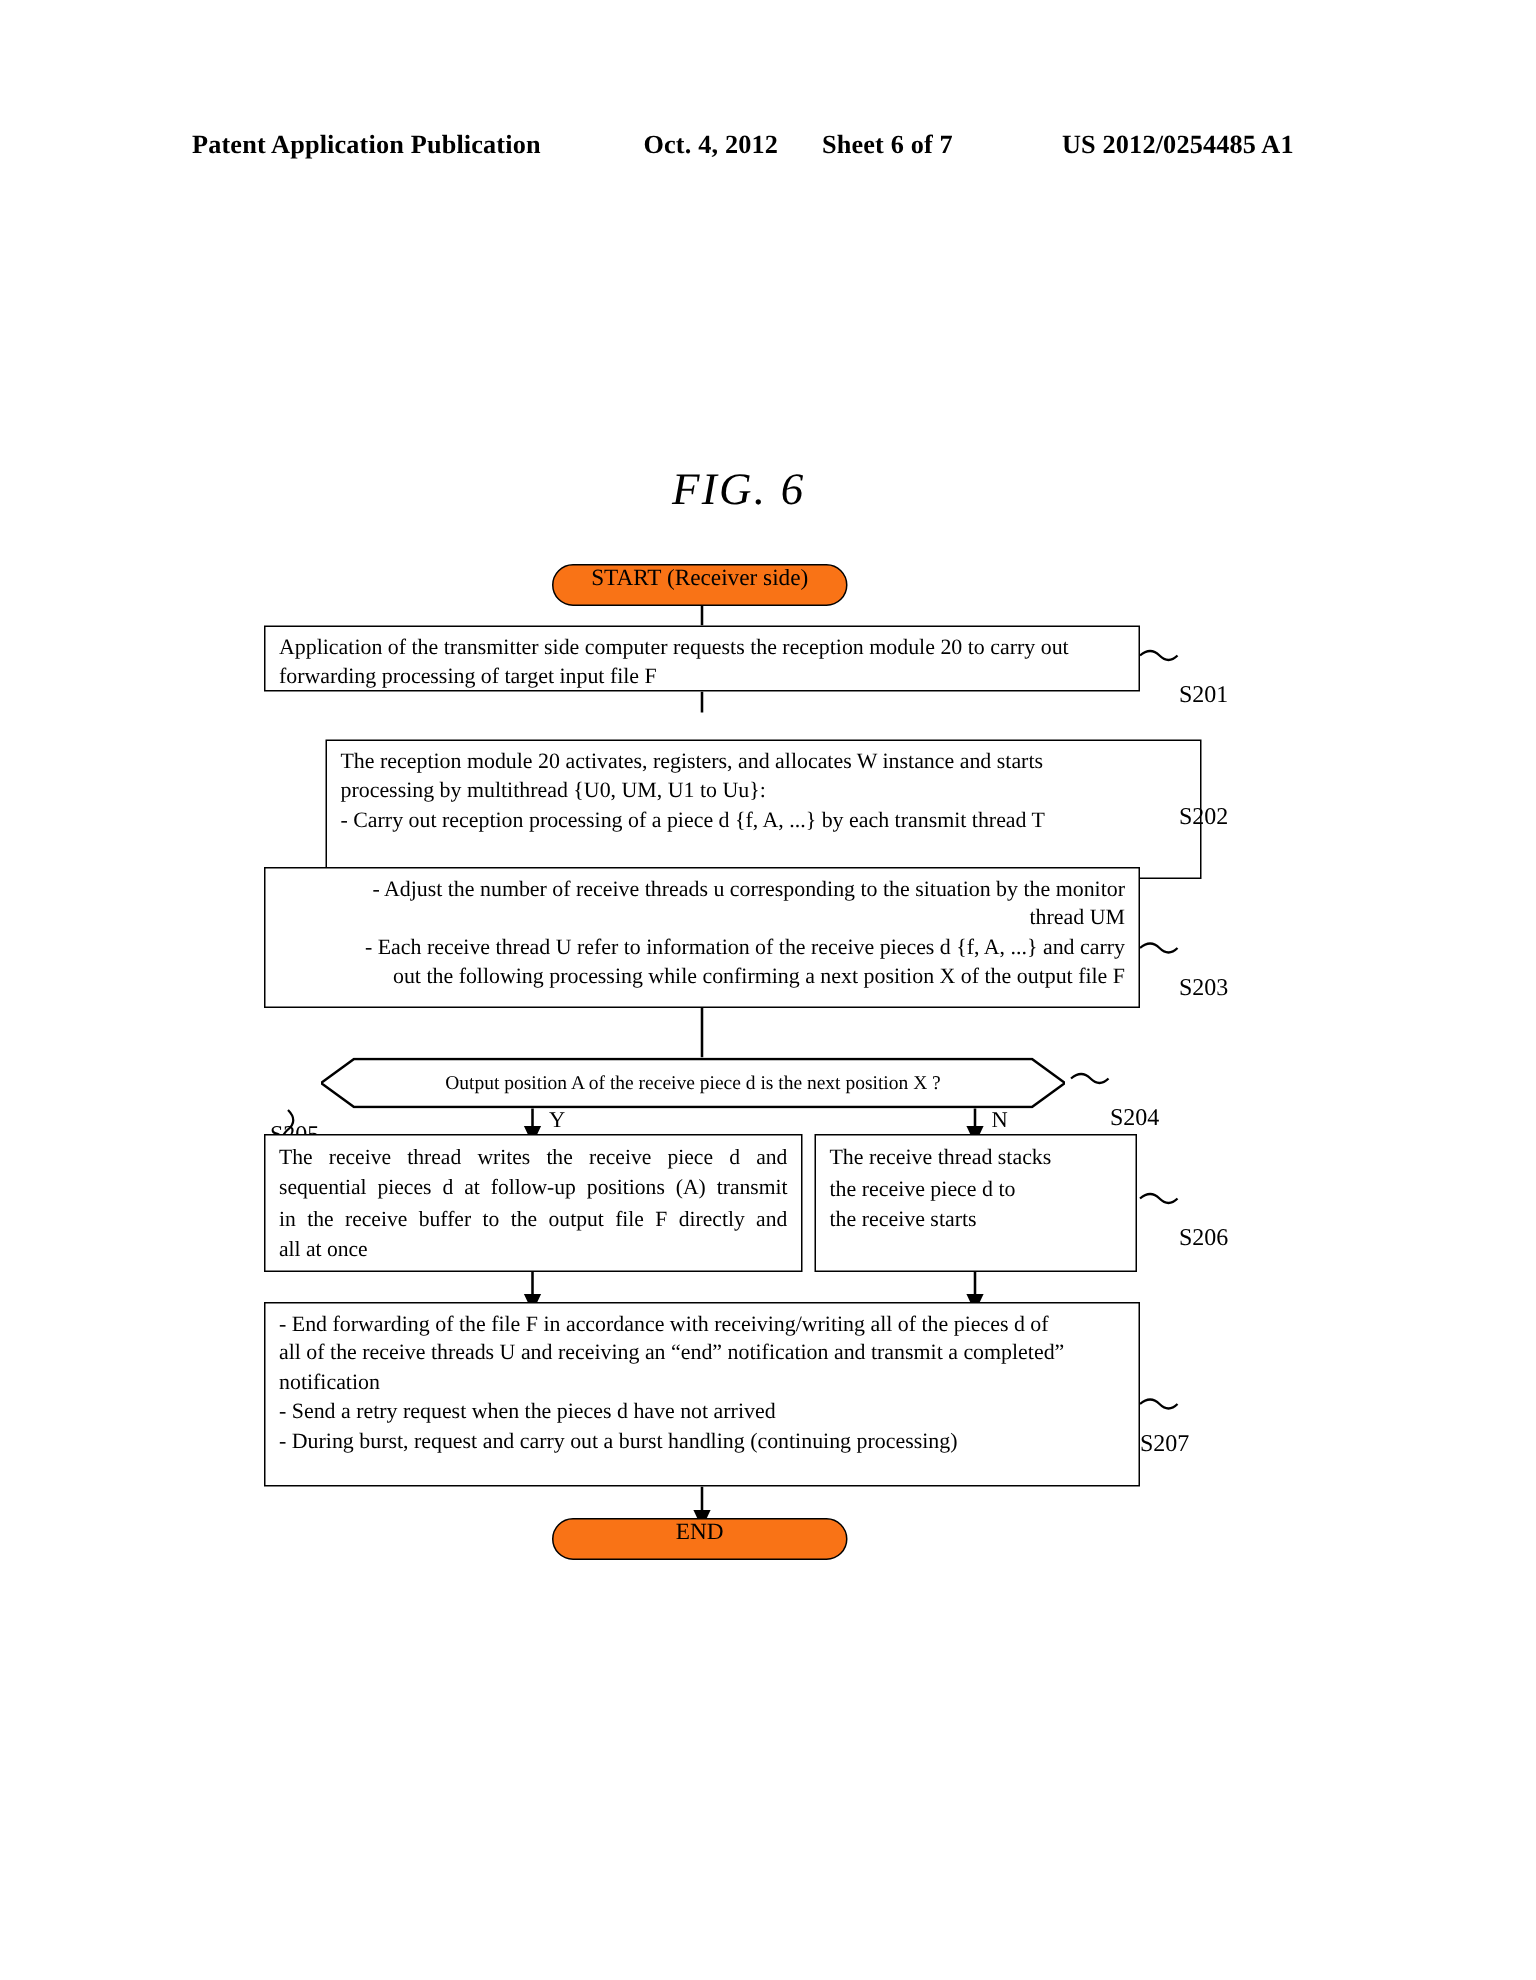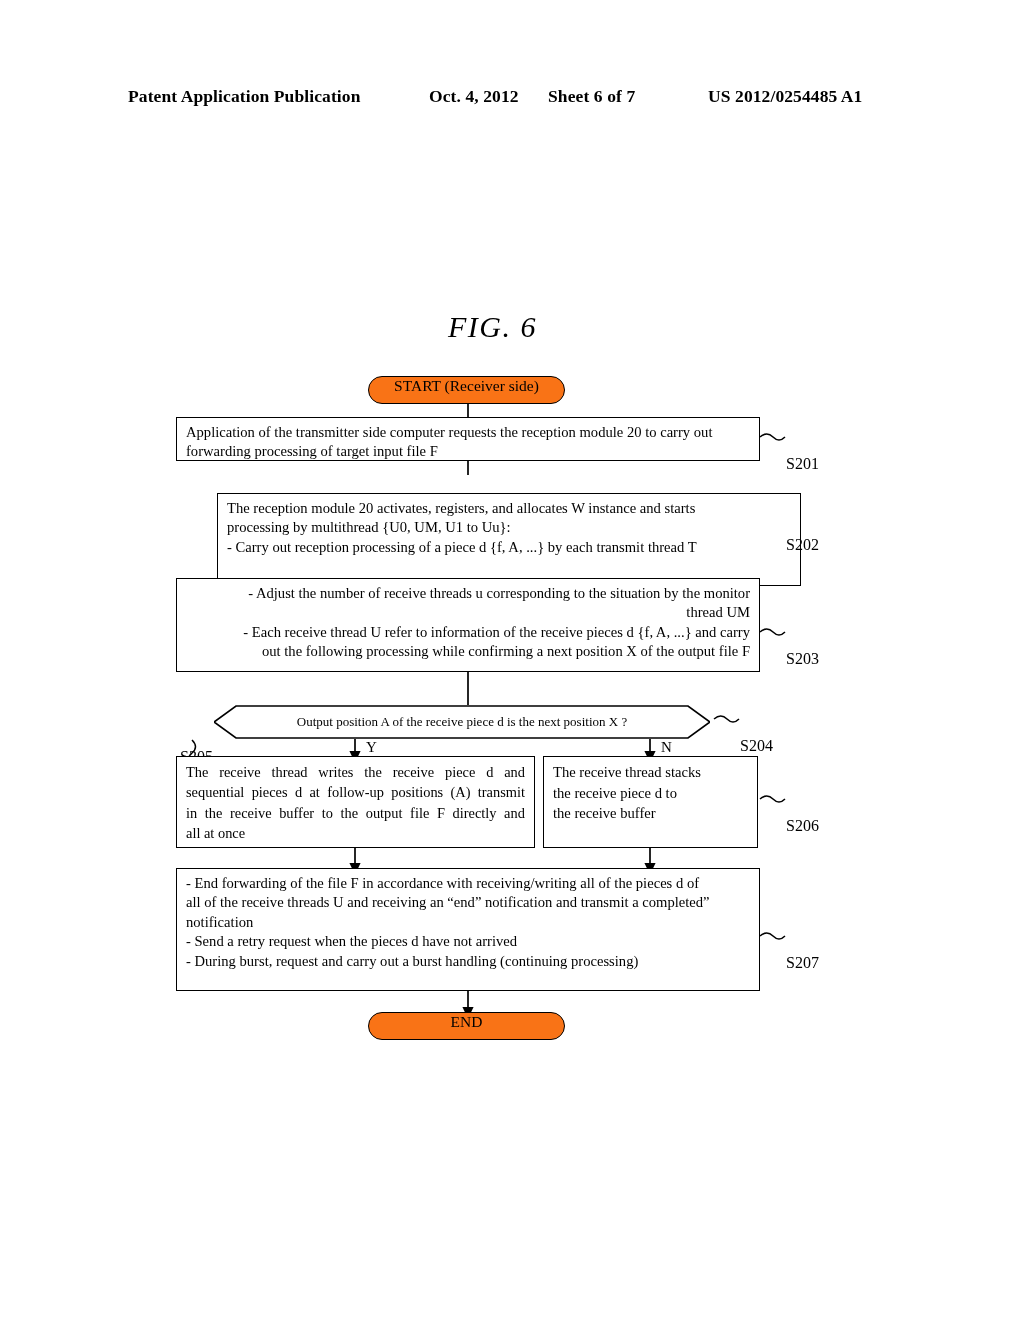--- a/index.html
+++ b/index.html
@@ -241,28 +241,28 @@
       <span>F</span>
       <span>directly</span>
       <span>and</span>
   </div>
   <div style="white-space:nowrap;">all at once</div>
 </div>
 
 <div class="node" style="left:543px; top:756px; width:215px; height:92px; line-height:1.42;">
   <span class="ln">The receive thread stacks</span>
   <span class="ln">the receive piece d to</span>
-  <span class="ln">the receive buffer</span>
+  <span class="ln">the receive starts</span>
 </div>
 <div class="step-label" style="left:786px; top:789px;">S206</div>
 
 <div class="node" style="left:176px; top:868px; width:584px; height:123px;">
   <span class="ln">- End forwarding of the file F in accordance with receiving/writing all of the pieces d of</span>
   <span class="ln">all of the receive threads U and receiving an “end” notification and transmit a completed”</span>
   <span class="ln">notification</span>
   <span class="ln">- Send a retry request when the pieces d have not arrived</span>
   <span class="ln">- During burst, request and carry out a burst handling (continuing processing)</span>
 </div>
-<div class="step-label" style="left:786px; top:926px;">S207</div>
+<div class="step-label" style="left:760px; top:926px;">S207</div>
 
 <div class="terminator" style="left:368px; top:1012px; width:197px; height:28px;">
   <span>END</span>
 </div>
 
 </body></html>

